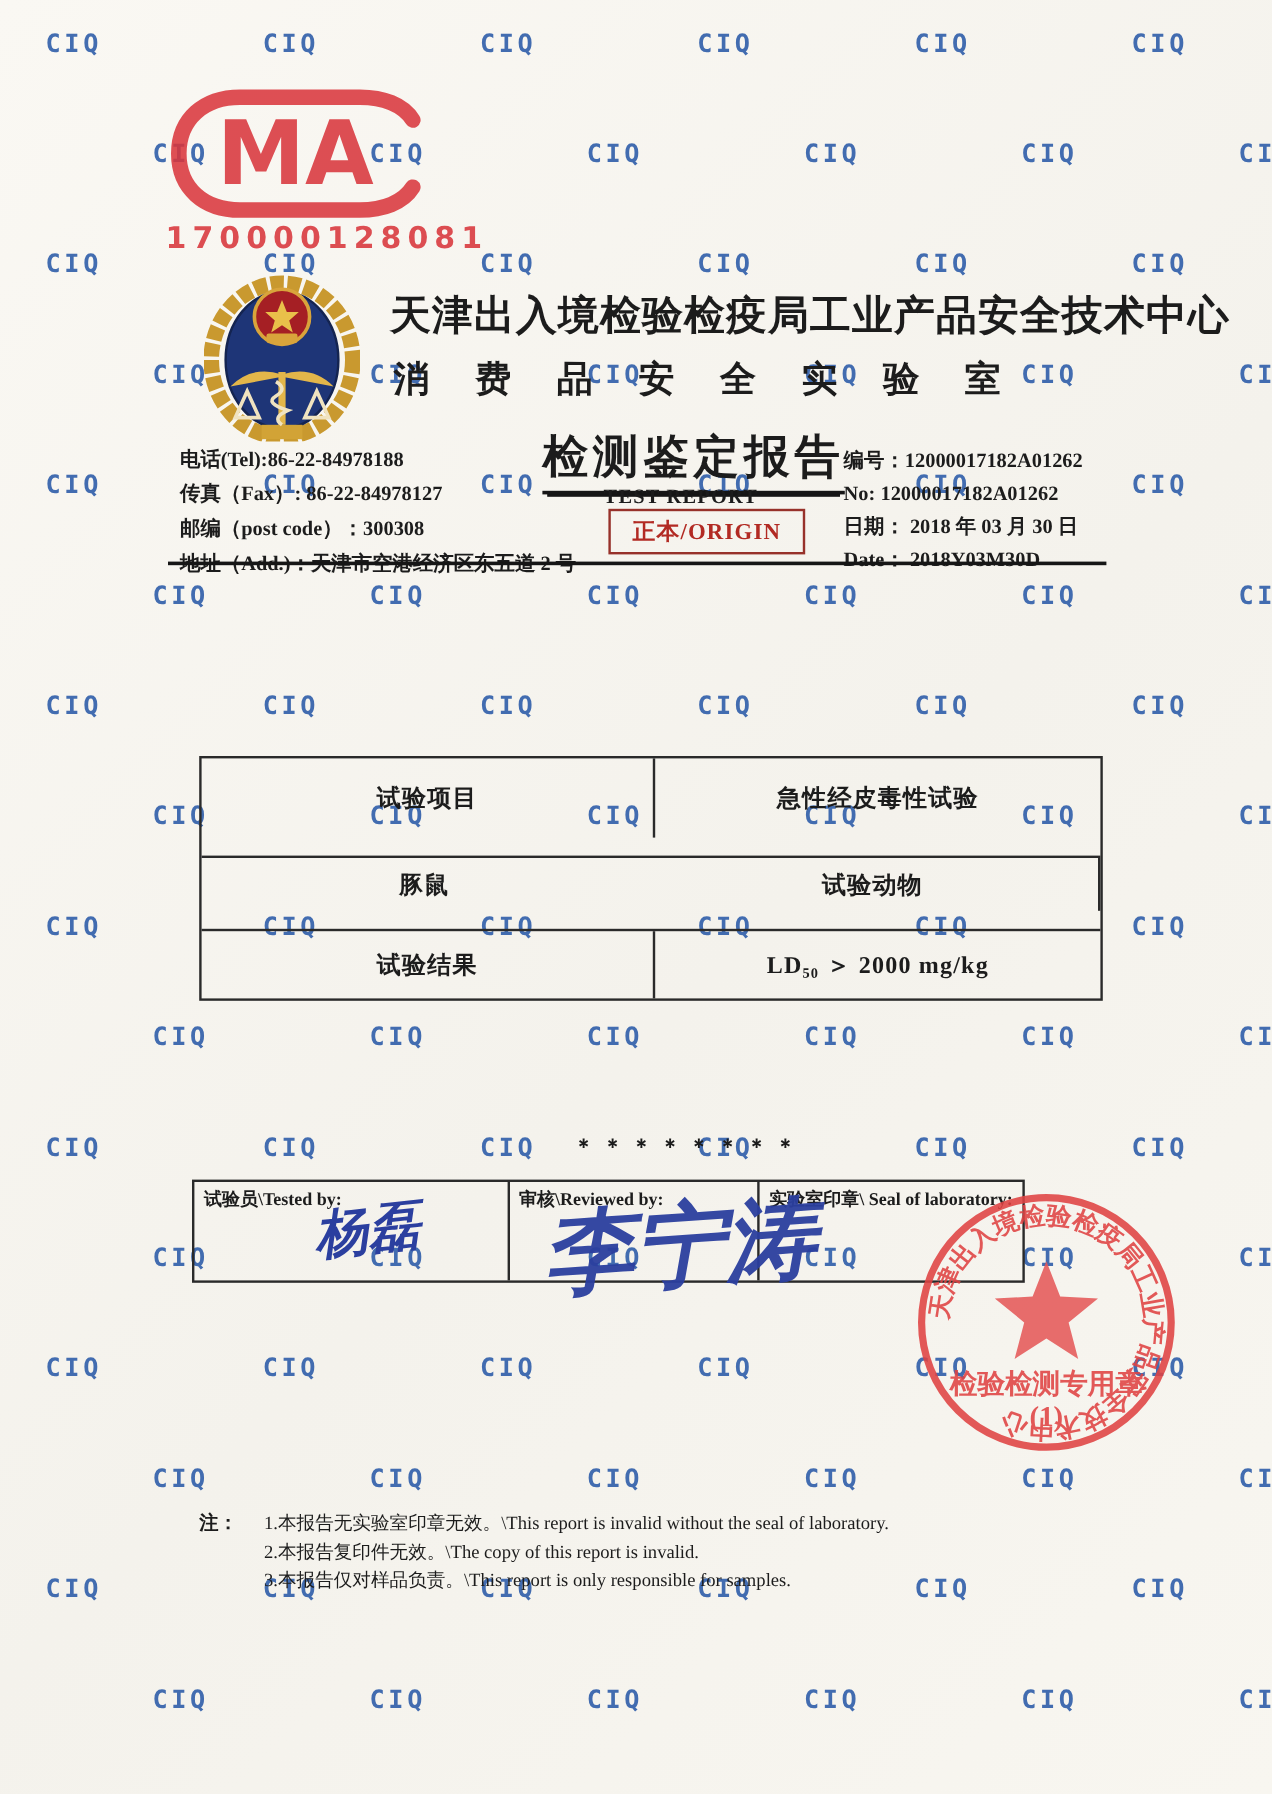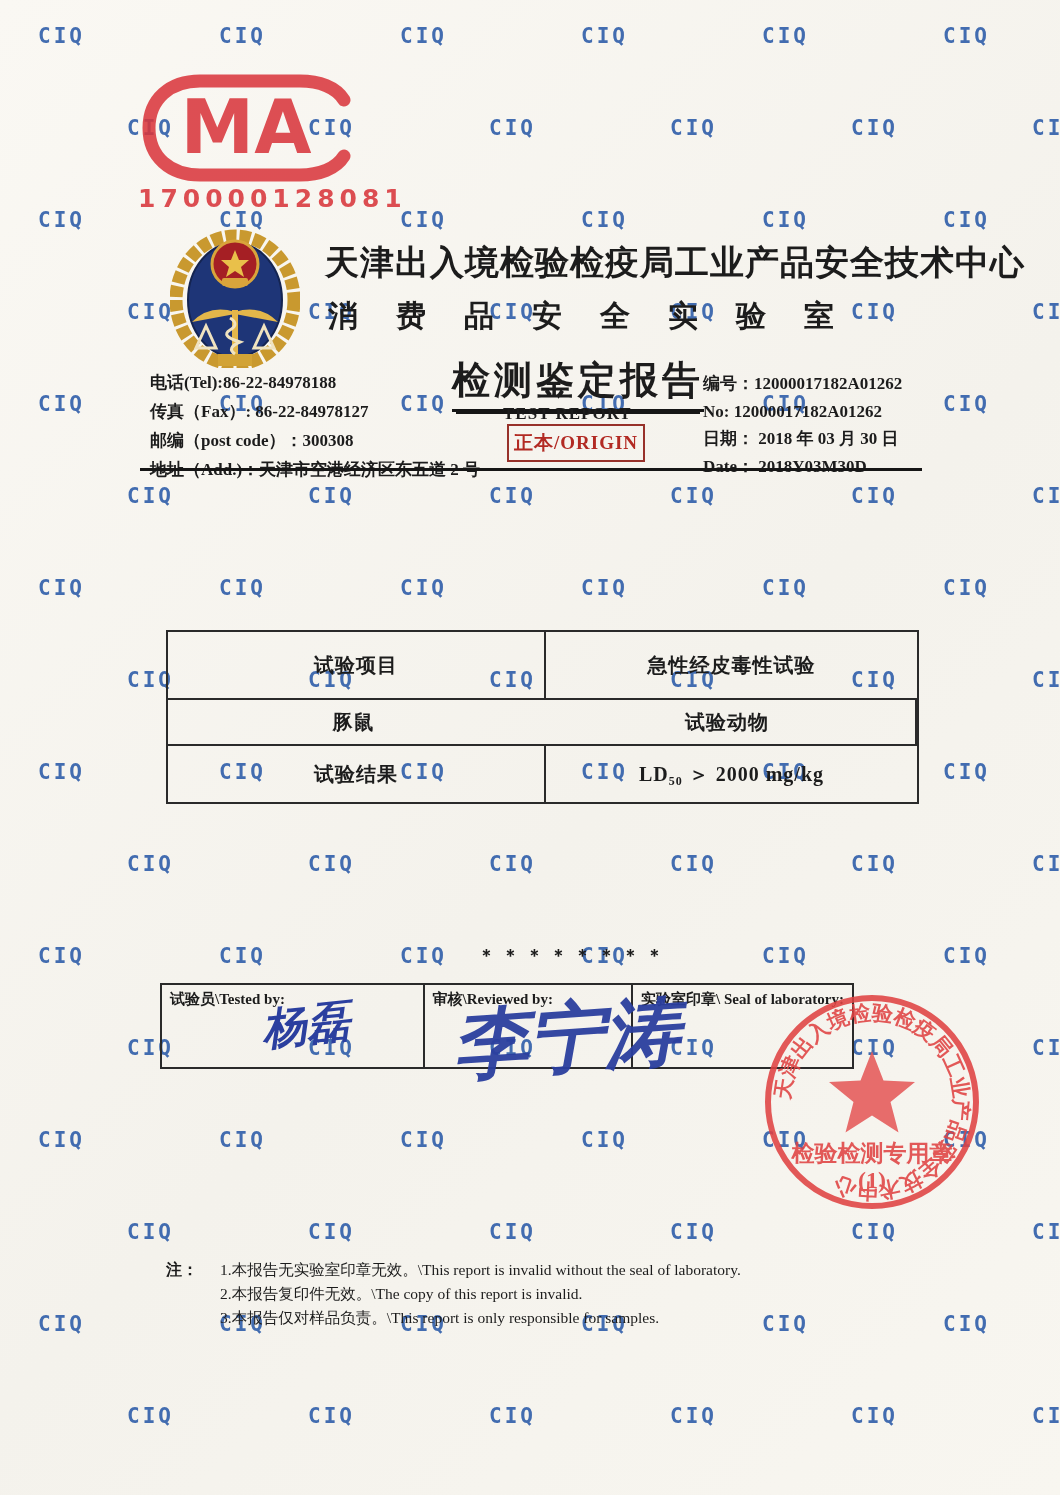--- a/index.html
+++ b/index.html
@@ -56,34 +56,34 @@
     left:452px;top:355px;font-size:38px;font-weight:bold;letter-spacing:4px;
     padding-bottom:3px;border-bottom:3px solid #161616;
     box-shadow:0 6px 0 -4px #161616;white-space:nowrap;
   }
   .report-title-en{
     left:503px;top:404px;font-size:17px;font-weight:bold;letter-spacing:1px;
     font-family:"Liberation Serif","DejaVu Serif",serif;
   }
   .origin-badge{
     left:507px;top:424px;border:2px solid #97312a;color:#b22a23;
-    padding:4px 5px;font-size:19px;font-weight:bold;letter-spacing:1px;
+    padding:4px 18px;font-size:19px;font-weight:bold;letter-spacing:1px;
   }
   
   .report-no{left:703px;top:370px;font-size:17px;line-height:27.5px;font-weight:bold;white-space:nowrap;}
   
   .rule{left:140px;top:468px;width:782px;height:2.5px;background:#161616;}
   
   .info{left:162px;top:476px;font-size:19px;font-weight:bold;line-height:26px;}
   .info .row{white-space:nowrap;}
   .info .basis-line{padding-left:120px;font-weight:600;}
   
   .rtable{
     left:166px;top:630px;width:753px;border:2px solid #2a2a2a;
-    display:flex;flex-direction:column;background:transparent;
+    display:flex;flex-direction:column;background:transparent;gap:15px;
   }
   .rtable .trow{display:flex;border-top:2px solid #2a2a2a;}
   .rtable .trow:first-child{border-top:none;}
   .rtable .tcell{
     display:flex;align-items:center;justify-content:center;
     font-size:20px;font-weight:bold;letter-spacing:1px;
   }
   .rtable .tcell.left{width:378px;border-right:2px solid #2a2a2a;}
   .rtable .tcell.right{flex:1;}
   .rtable .h1{height:66px;} .rtable .h2{height:44px;} .rtable .h3{height:56px;}

